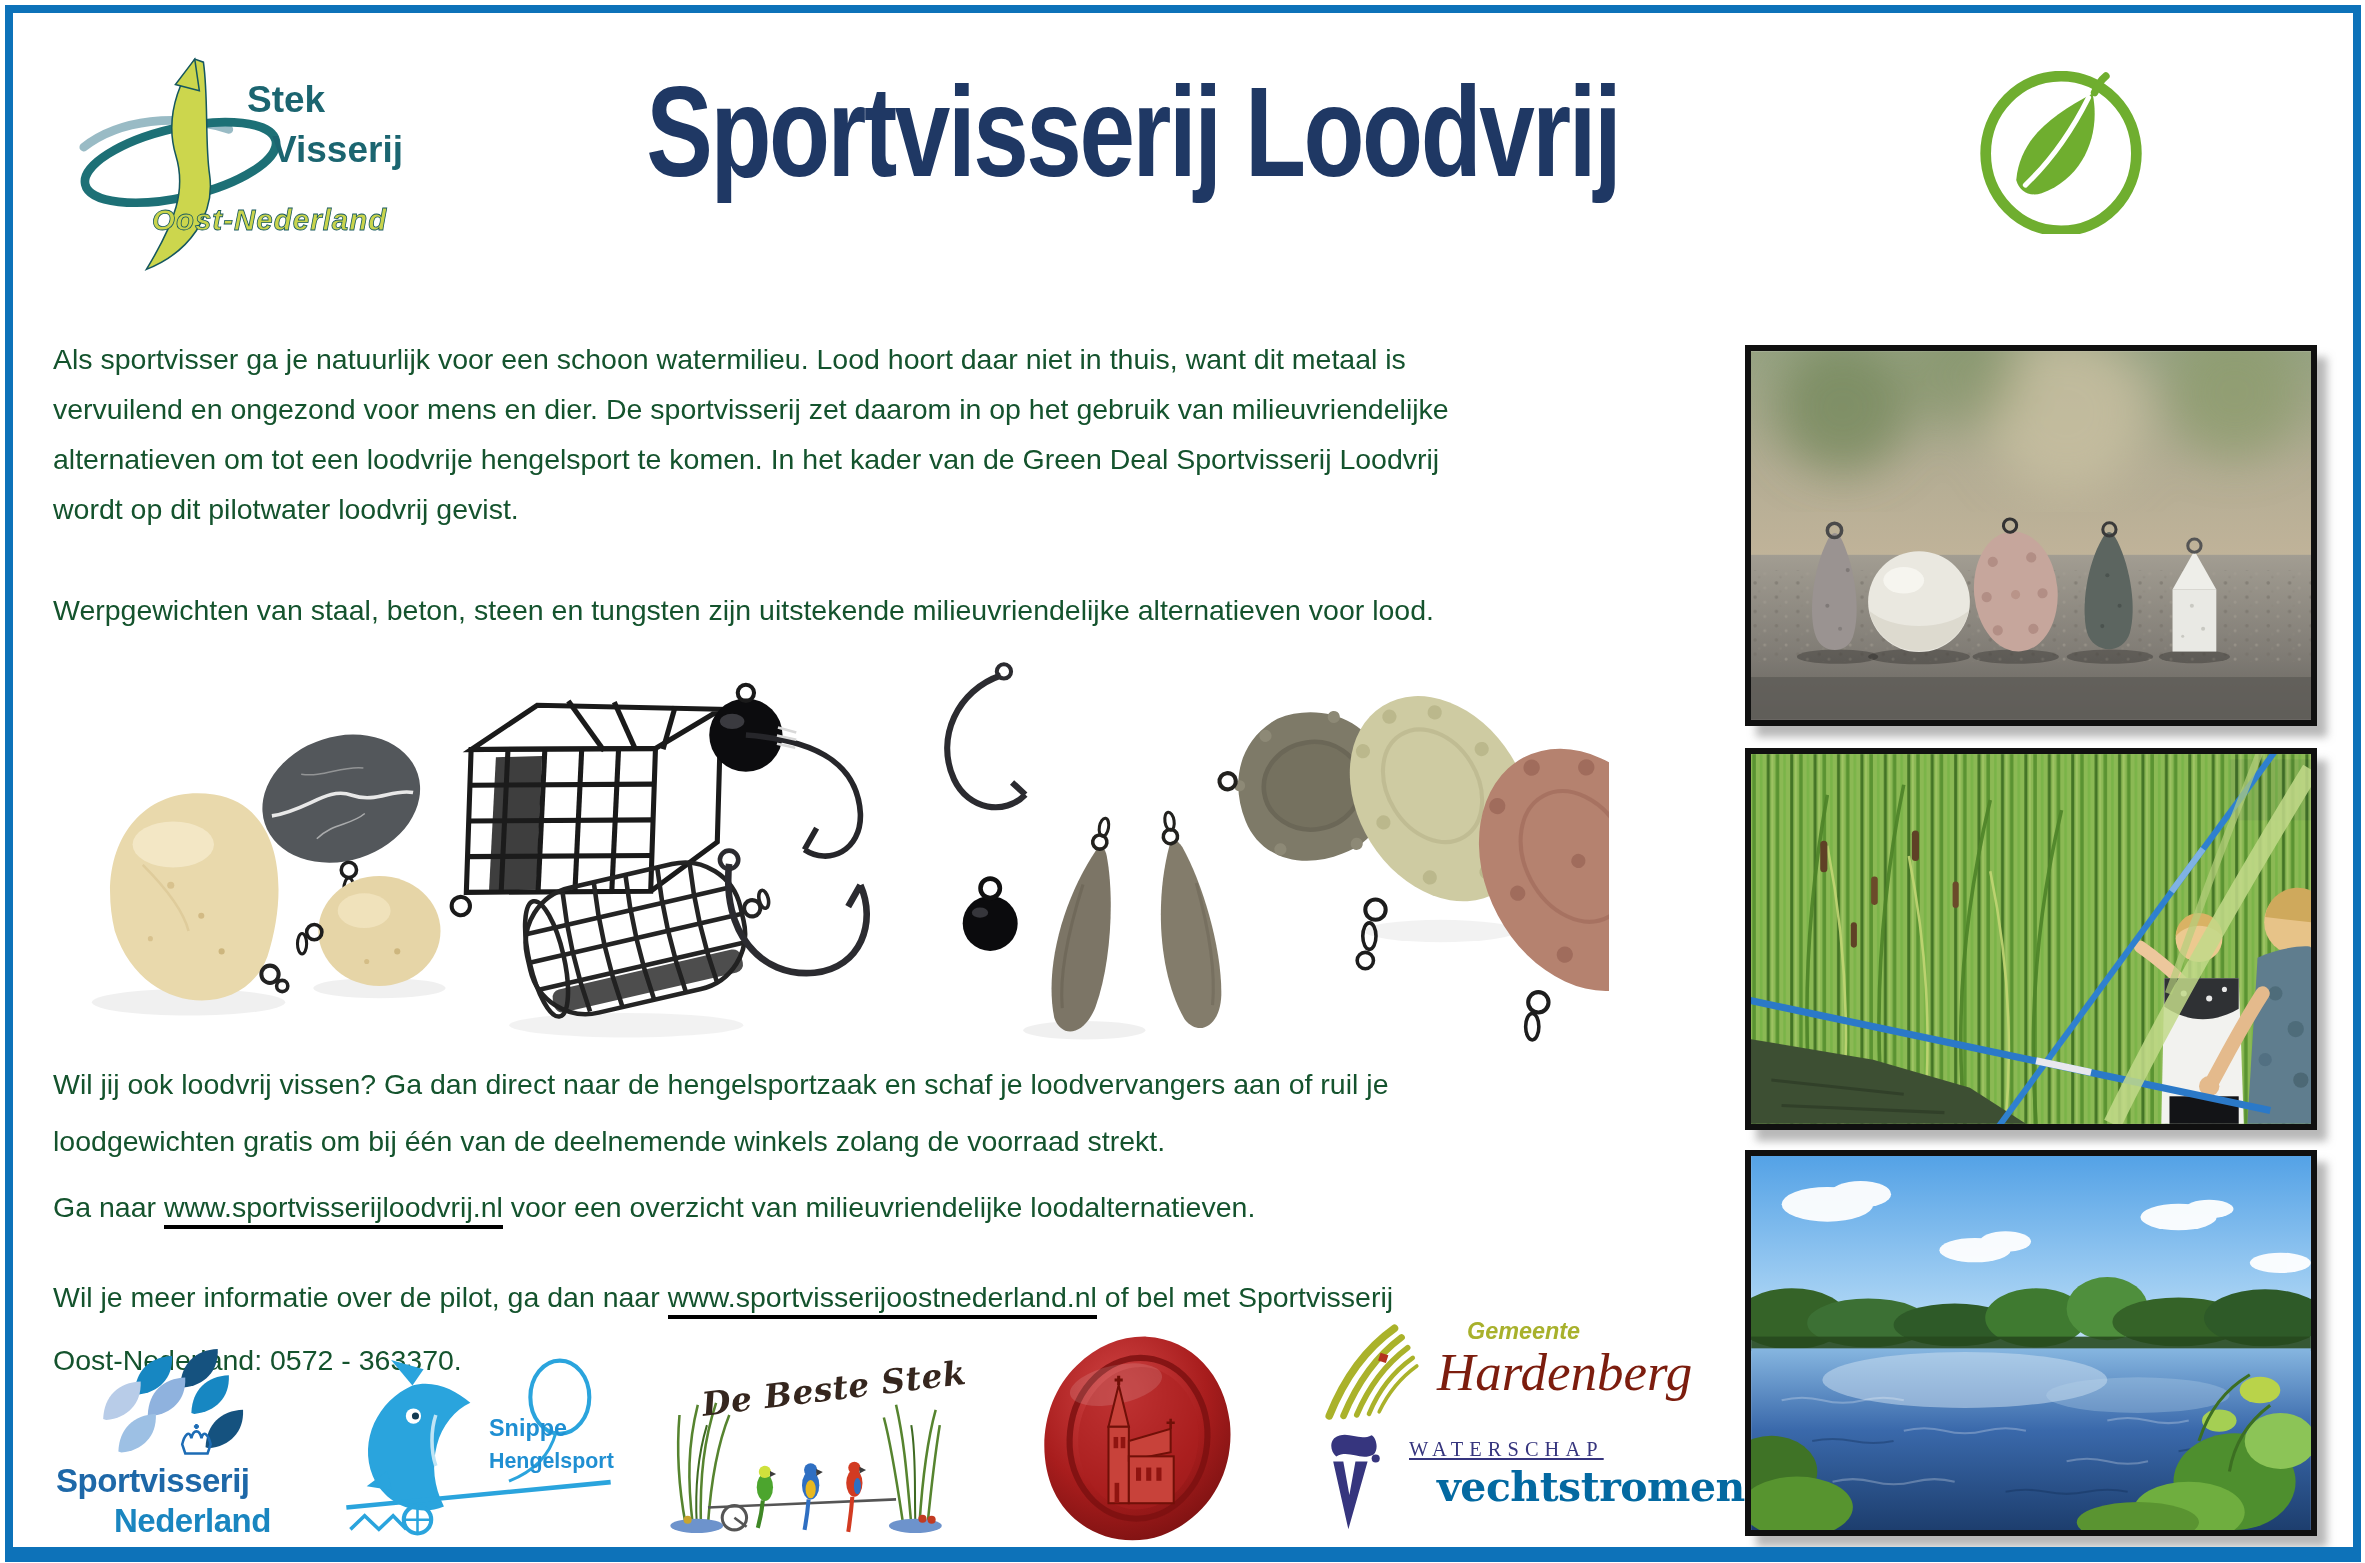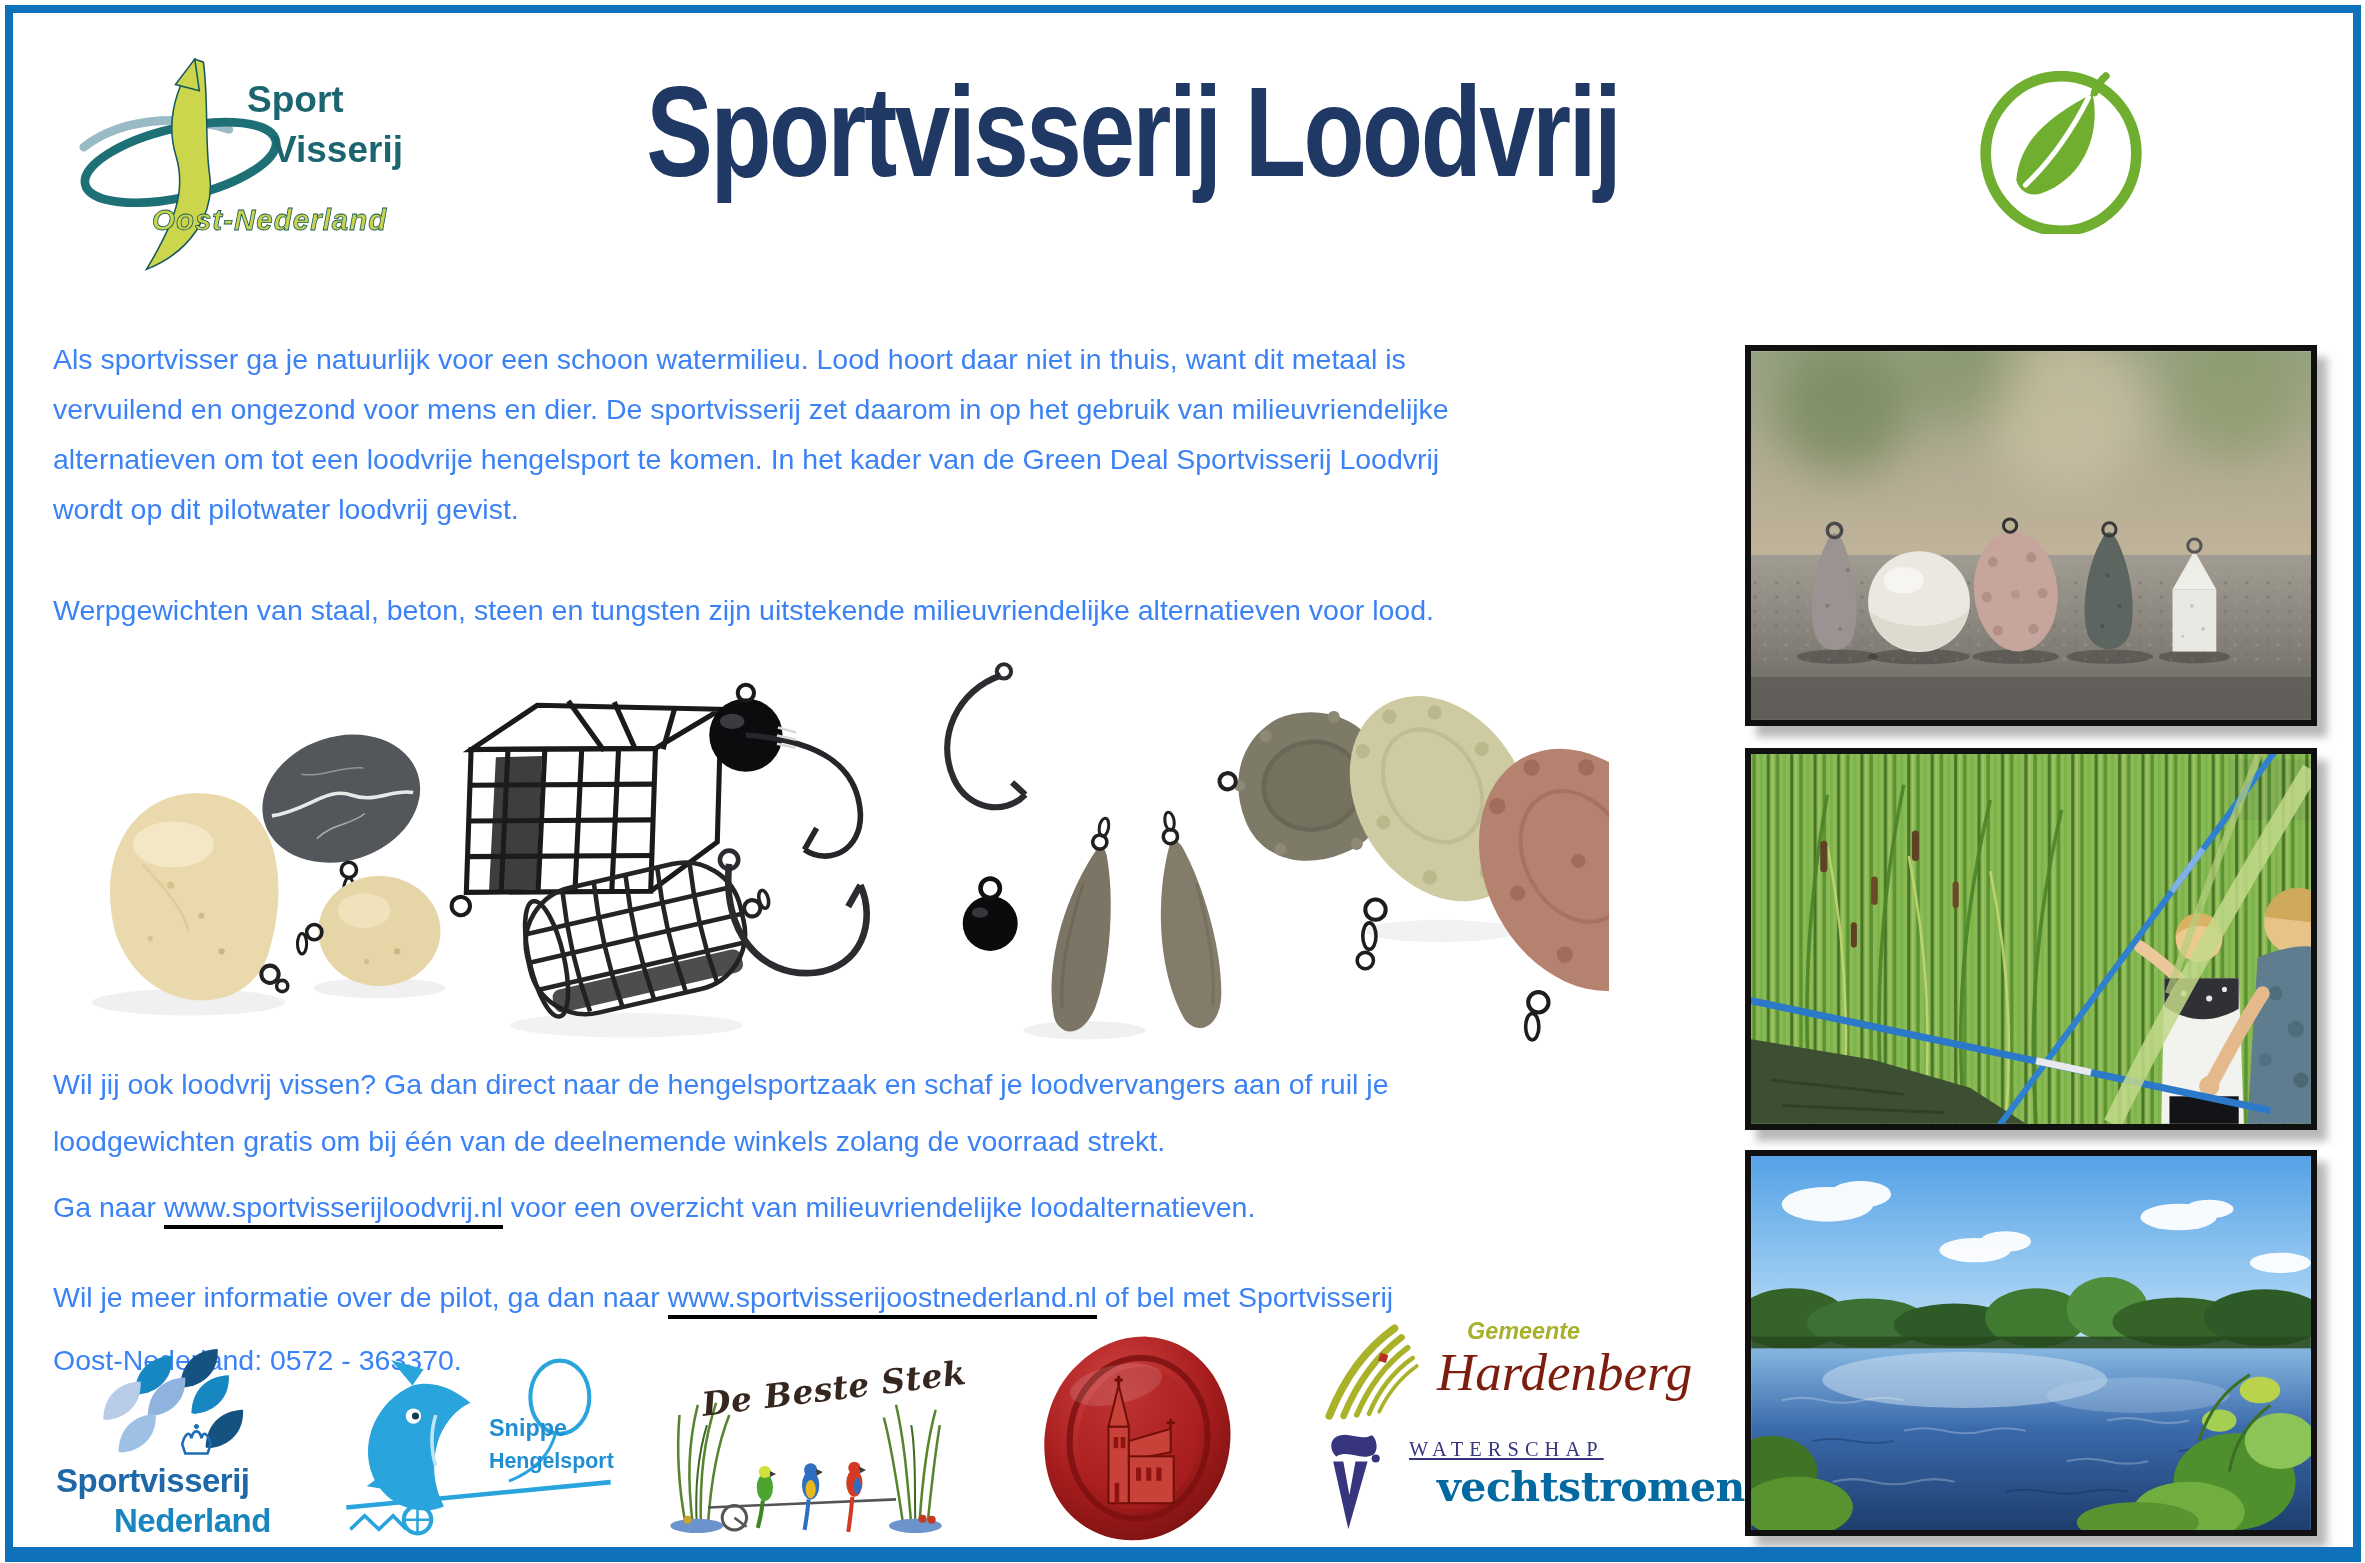--- a/index.html
+++ b/index.html
@@ -9,21 +9,21 @@
   .abs{position:absolute;}
   .nowrap{white-space:nowrap;}
   
   .title-wrap{left:509px;top:65px;width:1247px;text-align:center;}
   .title-inner{display:inline-block;transform:scaleX(0.78);transform-origin:center;
     font-size:128px;font-weight:bold;letter-spacing:-3.1px;color:#1f3864;line-height:1.05;}
   .subtitle-wrap{left:509px;top:216px;width:1247px;text-align:center;}
   .subtitle-inner{display:inline-block;transform:scaleX(0.85);transform-origin:center;
     font-size:47px;font-weight:bold;letter-spacing:-1px;color:#0b0b0b;}
   
-  .bodytext{font-size:28.5px;color:#3b82f6;line-height:50px;}
+  .bodytext{font-size:28.5px;color:#14532d;line-height:50px;}
   .url{border-bottom:4.1px solid #000;padding-bottom:1.5px;}
   
   .oost-text{color:#1b6570;font-weight:bold;}
   .oost-region{color:#c9d44c;font-style:italic;font-weight:bold;-webkit-text-stroke:0.8px #15575f;letter-spacing:1px;}
   
   .gd-banner{background:#185238;color:#ffffff;display:flex;align-items:center;justify-content:center;}
   .gd-banner span{font-size:44px;font-weight:bold;letter-spacing:-0.5px;display:inline-block;transform:scaleX(.92);}
   
   .photo{border:6.6px solid #101010;box-shadow:11.2px 12.2px 8.1px rgba(125,125,125,.55);background:#dddddd;}
   .photo svg{display:block;}
@@ -42,21 +42,21 @@
 
 <div id="poster">
 
   <div class="abs" style="left:71px;top:53px;width:458px;height:224px;">
     <svg width="219" height="224" viewBox="0 0 430 440" class="abs" style="left:0;top:0;">
       <path d="M25,185 C95,130 210,118 310,150" stroke="#94b7c2" stroke-width="17" fill="none" stroke-linecap="round" opacity="0.95"></path>
       <ellipse cx="215" cy="215" rx="192" ry="68" transform="rotate(-13 215 215)" stroke="#1d7076" stroke-width="17" fill="none"></ellipse>
       <path d="M243,12 C200,78 188,142 206,202 C226,268 206,330 148,425 C232,392 284,318 272,238 C263,178 270,88 260,18 Z" fill="#ccd64d" stroke="#15575f" stroke-width="3"></path>
       <path d="M243,12 L205,62 L252,74 Z" fill="#ccd64d" stroke="#15575f" stroke-width="3"></path>
     </svg>
-    <div class="abs oost-text nowrap" style="left:176px;top:25.5px;font-size:37px;">Sport</div>
+    <div class="abs oost-text nowrap" style="left:176px;top:25.5px;font-size:37px;">Stek</div>
     <div class="abs oost-text nowrap" style="left:201px;top:76px;font-size:37px;">Visserij</div>
     <div class="abs oost-region nowrap" style="left:81px;top:150px;font-size:29.5px;">Oost-Nederland</div>
   </div>
 
   <div class="abs title-wrap nowrap">
     <span class="title-inner">Sportvisserij Loodvrij</span>
   </div>
 
   <div class="abs" style="left:1892px;top:71px;width:336px;height:204px;">
     <svg width="336" height="163" viewBox="0 0 660 320" class="abs" style="left:0;top:0;">

